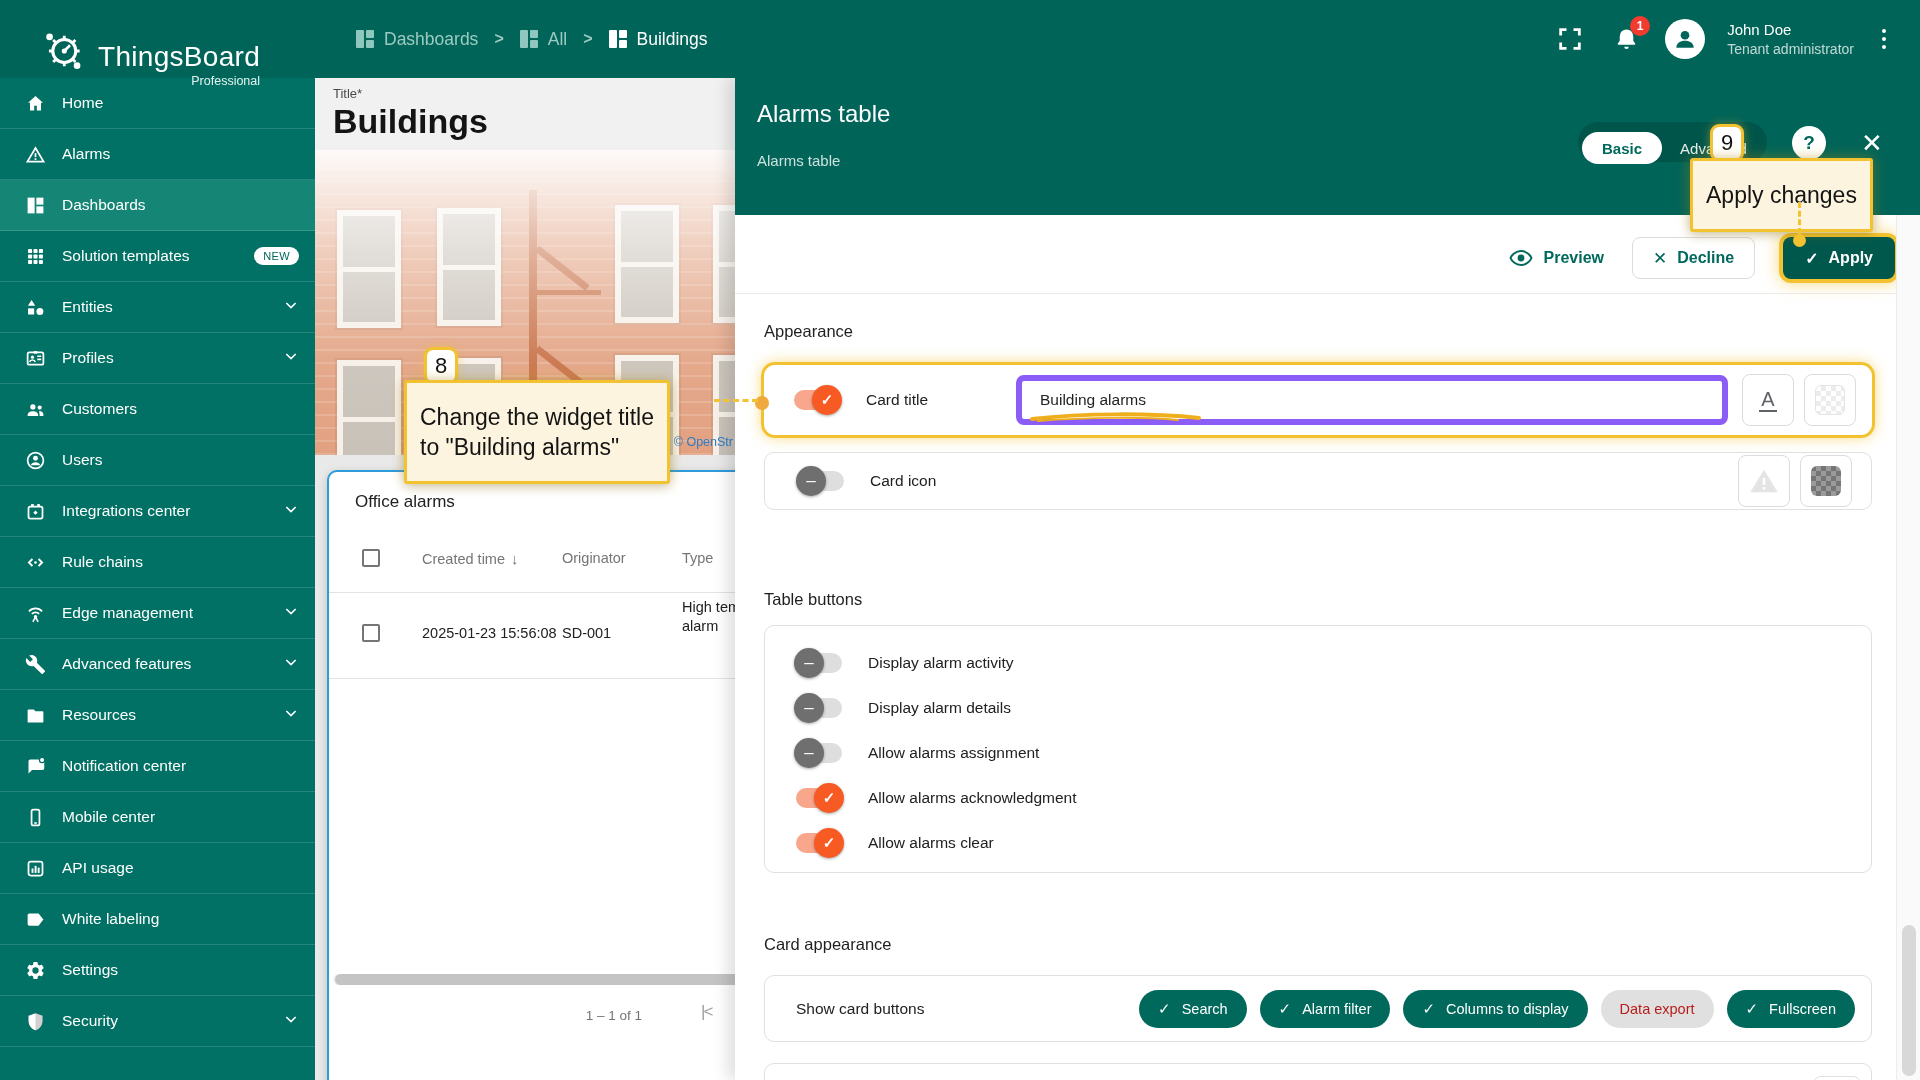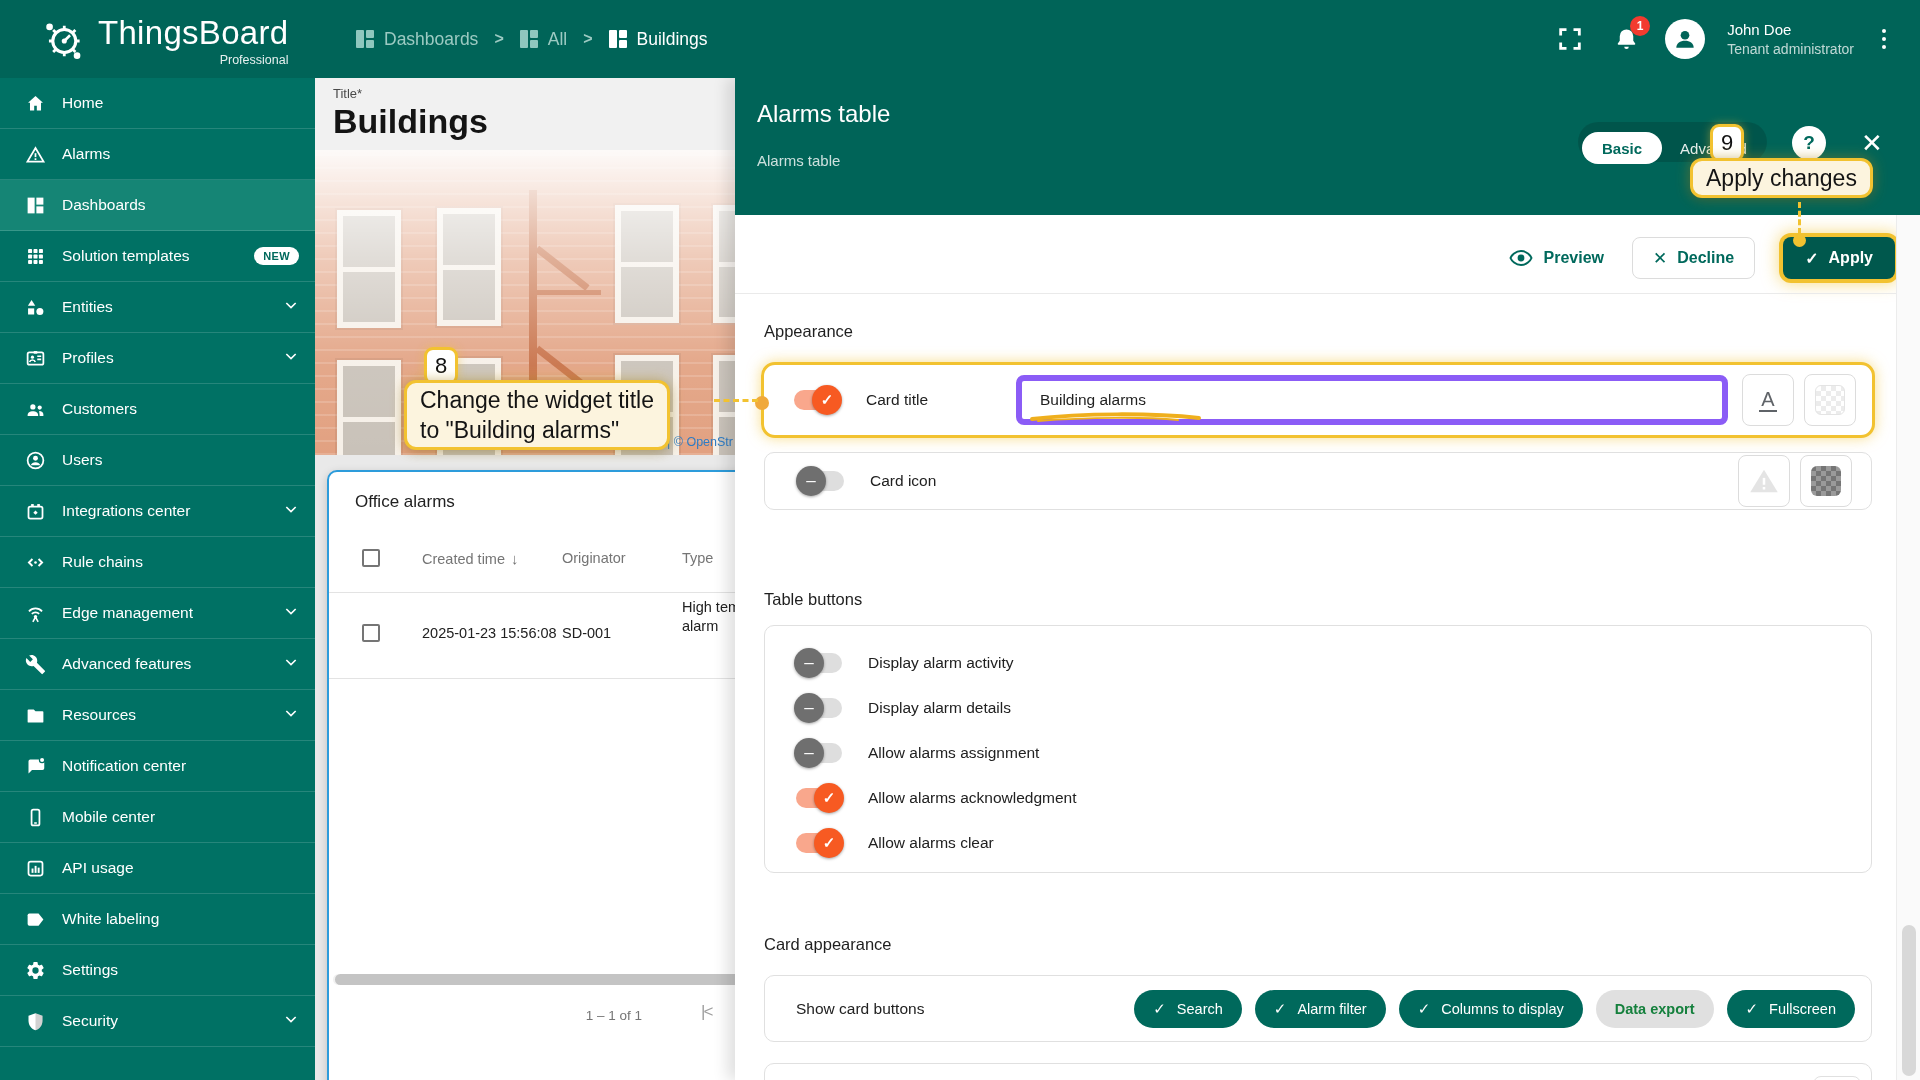--- a/index.html
+++ b/index.html
@@ -2,21 +2,21 @@
 <html><head>
 <meta charset="utf-8">
 <style>
   * { margin:0; padding:0; box-sizing:border-box; }
   html,body { width:1920px; height:1080px; overflow:hidden; font-family:"Liberation Sans",sans-serif; background:#E9E9E9; }
 
   
   .app-header { position:absolute; left:0; top:0; width:1920px; height:78px; background:#006458; z-index:5; }
   .brand { position:absolute; left:40px; top:14px; display:flex; gap:12px; align-items:center; cursor:pointer; }
   .brand-text { color:#fff; }
-  .brand-name { font-size:33px; font-weight:500; letter-spacing:.3px; }
+  .brand-name { font-size:28px; font-weight:500; letter-spacing:.3px;margin-top:27px; }
   .brand-edition { font-size:12.5px; text-align:right; color:rgba(255,255,255,.9); margin-top:1px; }
   .breadcrumbs { position:absolute; left:356px; top:0; height:78px; display:flex; align-items:center; gap:16px; }
   .crumb { display:flex; align-items:center; gap:10px; cursor:pointer; }
   .crumb-label { font-size:17.5px; font-weight:500; color:#9CCAC2; }
   .crumb.current .crumb-label { color:#fff; }
   .crumb-sep { color:#9CCAC2; font-size:16px; font-weight:700; }
   .grid-ico { display:inline-grid; grid-template-columns:8px 8px; grid-template-rows:8px 8px; gap:2px; }
   .grid-ico i { background:#8FC7BE; border-radius:1px; display:block; }
   .grid-ico i.tall { grid-row:1/3; }
   .crumb.current .grid-ico i { background:#fff; }
@@ -29,21 +29,21 @@
   .user-role { font-size:14px; color:rgba(255,255,255,.75); margin-top:3px; }
   .kebab { display:flex; flex-direction:column; gap:4px; cursor:pointer; padding:6px; }
   .kebab i { width:4px; height:4px; border-radius:50%; background:#fff; display:block; }
 
   
   .sidebar { position:absolute; left:0; top:78px; width:315px; height:1002px; background:#007164; z-index:4; }
   .nav-item { height:51px; display:flex; align-items:center; padding:0 16px 0 24px; border-bottom:1px solid rgba(255,255,255,.15); cursor:pointer; position:relative; }
   .nav-item.active { background:#158575; }
   .nav-ico { width:22px; height:22px; margin-right:16px; display:flex; align-items:center; justify-content:center; flex:none; }
   .nav-label { color:#fff; font-size:15.5px; font-weight:500; flex:1; white-space:nowrap; }
-  .nav-badge { background:#fff; color:#00695C; font-size:11px; font-weight:700; border-radius:10px; padding:3px 9px; letter-spacing:.4px; }
+  .nav-badge { background:#fff; color:#00695C; font-size:11px; font-weight:400; border-radius:10px; padding:3px 9px; letter-spacing:.4px; }
   .nav-chev { color:#fff; flex:none; }
 
   
   .dash { position:absolute; left:315px; top:78px; width:420px; height:1002px; background:#E9E9E9; overflow:hidden; z-index:1; }
   .title-strip { position:absolute; left:0; top:0; width:100%; height:72px; background:#F1F1F1; }
   .title-label { position:absolute; left:18px; top:8px; font-size:13px; color:#4A4A4A; }
   .title-value { position:absolute; left:18px; top:24px; font-size:34px; font-weight:700; color:#141414; cursor:text; }
   .photo { position:absolute; left:0; top:72px; width:100%; height:305px; background:#E2A181;
     background-image:repeating-linear-gradient(0deg, rgba(255,255,255,.16) 0 2px, rgba(0,0,0,0) 2px 13px); overflow:hidden; }
   .photo-fade { position:absolute; inset:0; background:linear-gradient(180deg, rgba(255,255,255,.95) 0%, rgba(255,255,255,.45) 35%, rgba(255,255,255,.08) 70%, rgba(255,255,255,0) 100%); }
@@ -111,33 +111,33 @@
   .toggle.off .thumb { left:-2px; background:#6F6F6F; font-size:17px; font-weight:400; }
 
   .tb-card { top:547px; height:248px; padding:14px 0 0 31px; }
   .tb-row { height:45px; display:flex; align-items:center; }
   .tb-row .row-label { width:auto; }
 
   .chips-card { top:897px; height:67px; display:flex; align-items:center; padding:0 16px 0 31px; }
   .chips { margin-left:auto; display:flex; gap:13px; align-items:center; }
   .chip { height:38px; border-radius:19px; display:inline-flex; align-items:center; gap:11px; padding:0 19px; font-size:14.5px; cursor:pointer; white-space:nowrap; }
   .chip.sel { background:#00695C; color:#fff; }
-  .chip.unsel { background:#E0E0E0; color:#15803d;font-weight:bold; }
+  .chip.unsel { background:#E0E0E0; color:#b91c1c; }
   .chip .chk { font-size:15px; }
 
   .partial-card { top:985px; height:60px; }
   .partial-btn { position:absolute; right:10px; top:12px; width:48px; height:40px; border:1px solid #E0E0E0; border-radius:8px; background:#fff; }
 
   .v-scroll-track { position:absolute; right:0; top:137px; width:24px; height:865px; background:#FAFAFA; border-left:1px solid #ECECEC; }
   .v-scroll-thumb { position:absolute; right:4px; top:710px; width:14px; height:151px; background:#D8D8D8; border-radius:7px; cursor:pointer; }
 
   
   .tut { z-index:20; }
   .tut-badge { position:absolute; background:#fff; border:3px solid #F2C230; border-radius:9px; width:34px; height:38px; display:flex; align-items:center; justify-content:center; font-size:22px; color:#111; box-shadow:0 0 10px rgba(242,194,48,.45); }
-  .tut-box { position:absolute; background:#FCF4DE; border:3px solid #F2C230; border-radius:12px; color:#141414; font-size:23px; line-height:30px; padding:2px 13px; box-shadow:0 2px 12px rgba(0,0,0,.22), 0 0 14px rgba(242,194,48,.4); white-space:nowrap; }
+  .tut-box { position:absolute; background:#FCF4DE; border:3px solid #F2C230; border-radius:3px; color:#141414; font-size:23px; line-height:30px; padding:19px 13px; box-shadow:0 2px 12px rgba(0,0,0,.22), 0 0 14px rgba(242,194,48,.4); white-space:nowrap; }
   .dash-h { position:absolute; border-top:3px dashed #F2C230; }
   .dash-v { position:absolute; border-left:3px dashed #F2C230; }
   .tut-dot { position:absolute; width:13px; height:13px; border-radius:50%; background:#F2C230; }
 </style>
 </head>
 <body>
 
 <header class="app-header">
   <div class="brand">
     <svg width="46" height="46" viewBox="0 0 36 36">

